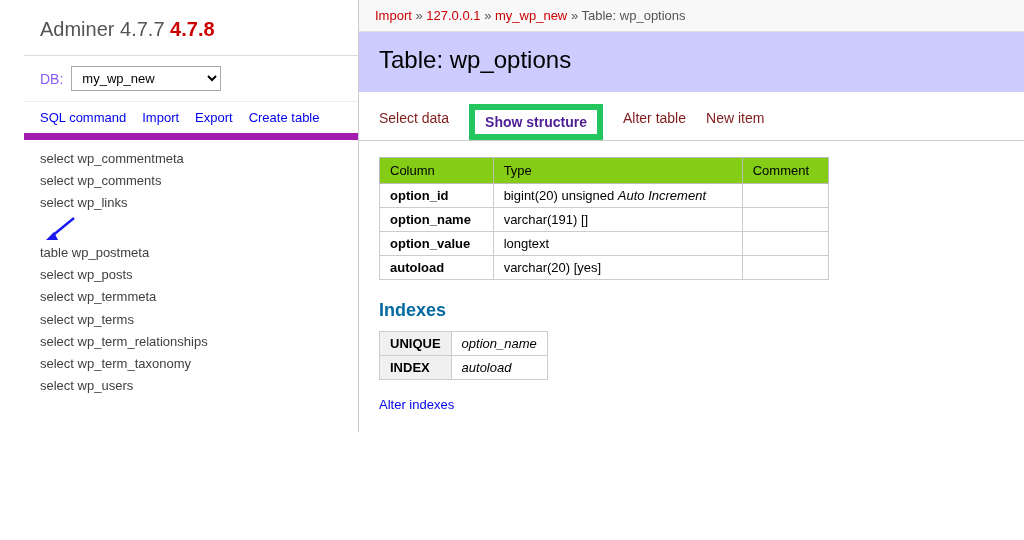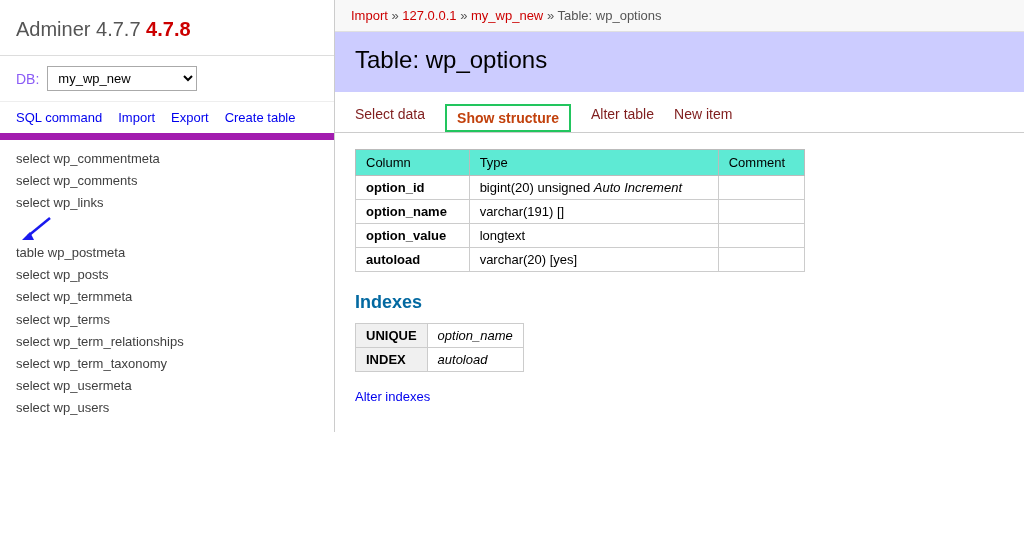--- a/index.html
+++ b/index.html
@@ -1,19 +1,19 @@
 <!DOCTYPE html>
 <html><head>
   <meta charset="utf-8">
   <style>
     * { box-sizing: border-box; margin: 0; padding: 0; }
     body { font-family: Arial, sans-serif; font-size: 14px; background: #fff; color: #000; }
 
     
-    .layout { display: flex; height: 432px; }
+    .layout { display: flex; height: 432px; margin-left: 24px; }
 
     
     .sidebar {
       width: 335px;
       min-width: 335px;
       border-right: 1px solid #ccc;
       padding: 0;
       overflow-y: auto;
       background: #fff;
     }
@@ -120,40 +120,40 @@
 
     .tab-nav a {
       color: #7f1d1d;
       text-decoration: none;
       font-size: 14px;
       padding-bottom: 8px;
       display: inline-block;
     }
 
     .tab-nav a.active {
-      color: #c2410c;
+      color: #4c1d95;
       font-weight: bold;
-      border: 2px solid #22c55e;
+      border: 6px solid #22c55e;
       padding: 4px 10px;
       text-decoration: none;
     }
 
     
     .content { padding: 0 20px 20px 20px; }
 
     
     .struct-table {
       border-collapse: collapse;
       font-size: 13px;
       margin-bottom: 20px;
       min-width: 450px;
     }
 
     .struct-table th {
-      background: #5eead4;
+      background: #84cc16;
       border: 1px solid #bbb;
       padding: 5px 10px;
       text-align: left;
       font-weight: normal;
     }
 
     .struct-table td {
       border: 1px solid #ccc;
       padding: 4px 10px;
       vertical-align: top;
@@ -232,21 +232,20 @@
           <line x1="30" y1="4" x2="8" y2="22" stroke="#1a1aee" stroke-width="2.5"></line>
           <polygon points="2,26 10,18 14,26" fill="#1a1aee"></polygon>
         </svg>
       </a>
       <a href="#">table wp_postmeta</a>
       <a href="#">select wp_posts</a>
       <a href="#">select wp_termmeta</a>
       <a href="#">select wp_terms</a>
       <a href="#">select wp_term_relationships</a>
       <a href="#">select wp_term_taxonomy</a>
-      <a href="#">select wp_usermeta</a>
       <a href="#">select wp_users</a>
     </div>
   </div>
 
   <div class="main">
 
     <div class="breadcrumb">
       <a href="#">Import</a>
       <span> » </span>
       <a href="#">127.0.0.1</a>

